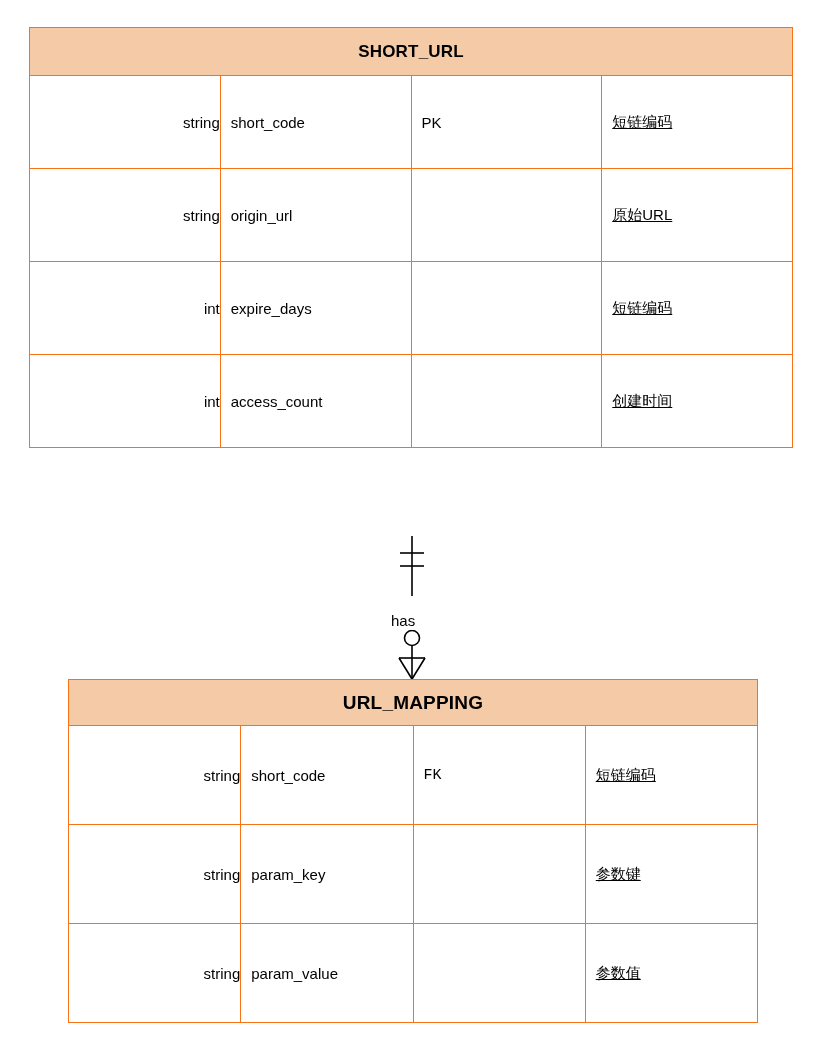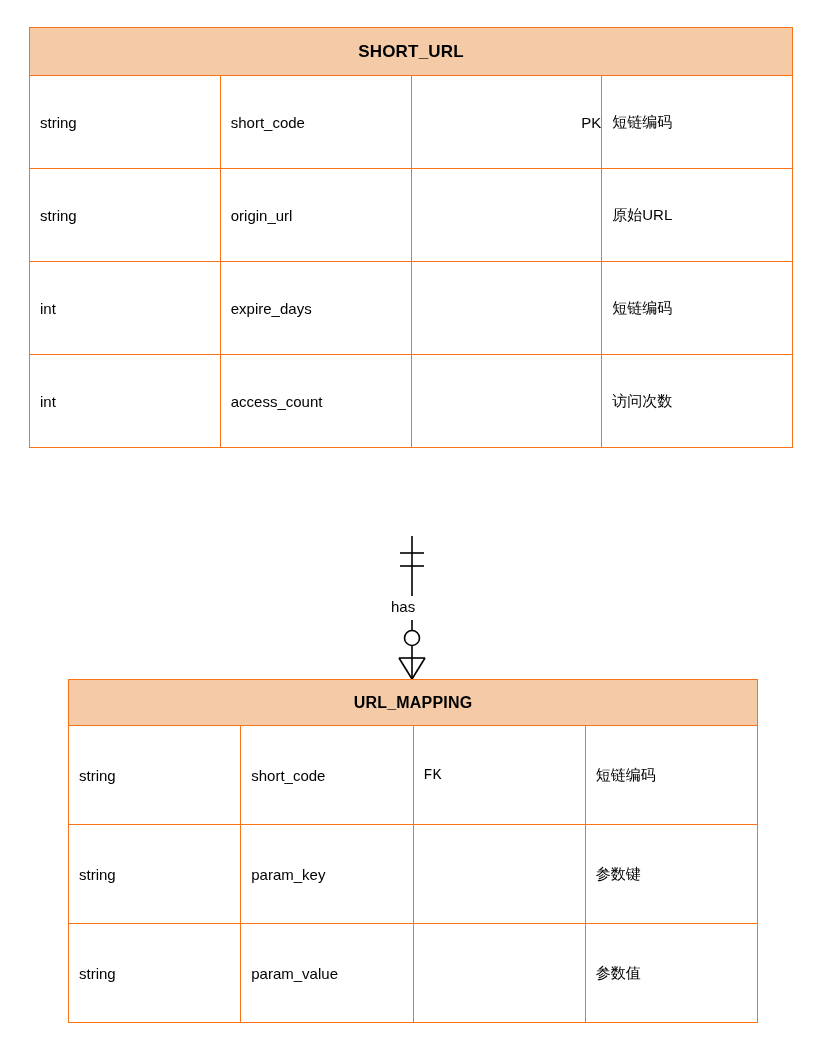--- a/index.html
+++ b/index.html
@@ -45,58 +45,58 @@
     left: 29px;
     top: 27px;
     width: 764px;
   }
   #entity-short-url .title {
     height: 47px;
     font-size: 17px;
   }
   #entity-short-url td.type { width: 102px; }
   #entity-short-url td.name { width: 455px; }
-  #entity-short-url td.key  { width: 70px; text-align: right; }
+  #entity-short-url td.key  { width: 70px; }
   #entity-short-url td.comment { width: 135px; }
   #entity-short-url tr.field td { height: 92px; font-size: 15px; }
 
   
   #entity-url-mapping {
     left: 68px;
     top: 679px;
     width: 690px;
   }
   #entity-url-mapping .title {
     height: 45px;
-    font-size: 16px;
+    font-size: 19px;
   }
   #entity-url-mapping td.type { width: 75px; }
   #entity-url-mapping td.name { width: 435px; }
   #entity-url-mapping td.key  { width: 68px; font-family: Liberation Mono, monospace; }
   #entity-url-mapping td.comment { width: 110px; }
   #entity-url-mapping tr.field td { height: 98px; font-size: 15px; }
 
-  td.type { padding-left: 10px; }
+  td.type { padding-left: 10px; text-align: right; }
   td.name { padding-left: 10px; }
   td.key  { padding-left: 10px; }
-  td.comment { padding-left: 10px; }
+  td.comment { padding-left: 10px; text-decoration: underline; }
 
   
   .connector {
     position: absolute;
     left: 0;
     top: 0;
     width: 824px;
     height: 1044px;
     pointer-events: none;
   }
   .rel-label {
     position: absolute;
     left: 388px;
-    top: 598px;
+    top: 612px;
     font-size: 15px;
     color: #000000;
     background: #ffffff;
     padding: 0 3px;
     line-height: 18px;
   }
 </style>
 </head>
 <body>
 
@@ -122,21 +122,21 @@
       <tr class="field">
         <td class="type">int</td>
         <td class="name">expire_days</td>
         <td class="key"></td>
         <td class="comment">短链编码</td>
       </tr>
       <tr class="field">
         <td class="type">int</td>
         <td class="name">access_count</td>
         <td class="key"></td>
-        <td class="comment">访问次数</td>
+        <td class="comment">创建时间</td>
       </tr>
     </tbody>
   </table>
 
   <svg class="connector" viewBox="0 0 824 1044" xmlns="http://www.w3.org/2000/svg">
 
     <line x1="412" y1="536" x2="412" y2="596" stroke="#000000" stroke-width="1.6"></line>
     <line x1="412" y1="620" x2="412" y2="631" stroke="#000000" stroke-width="1.6"></line>
     <line x1="412" y1="646" x2="412" y2="679" stroke="#000000" stroke-width="1.6"></line>
 

